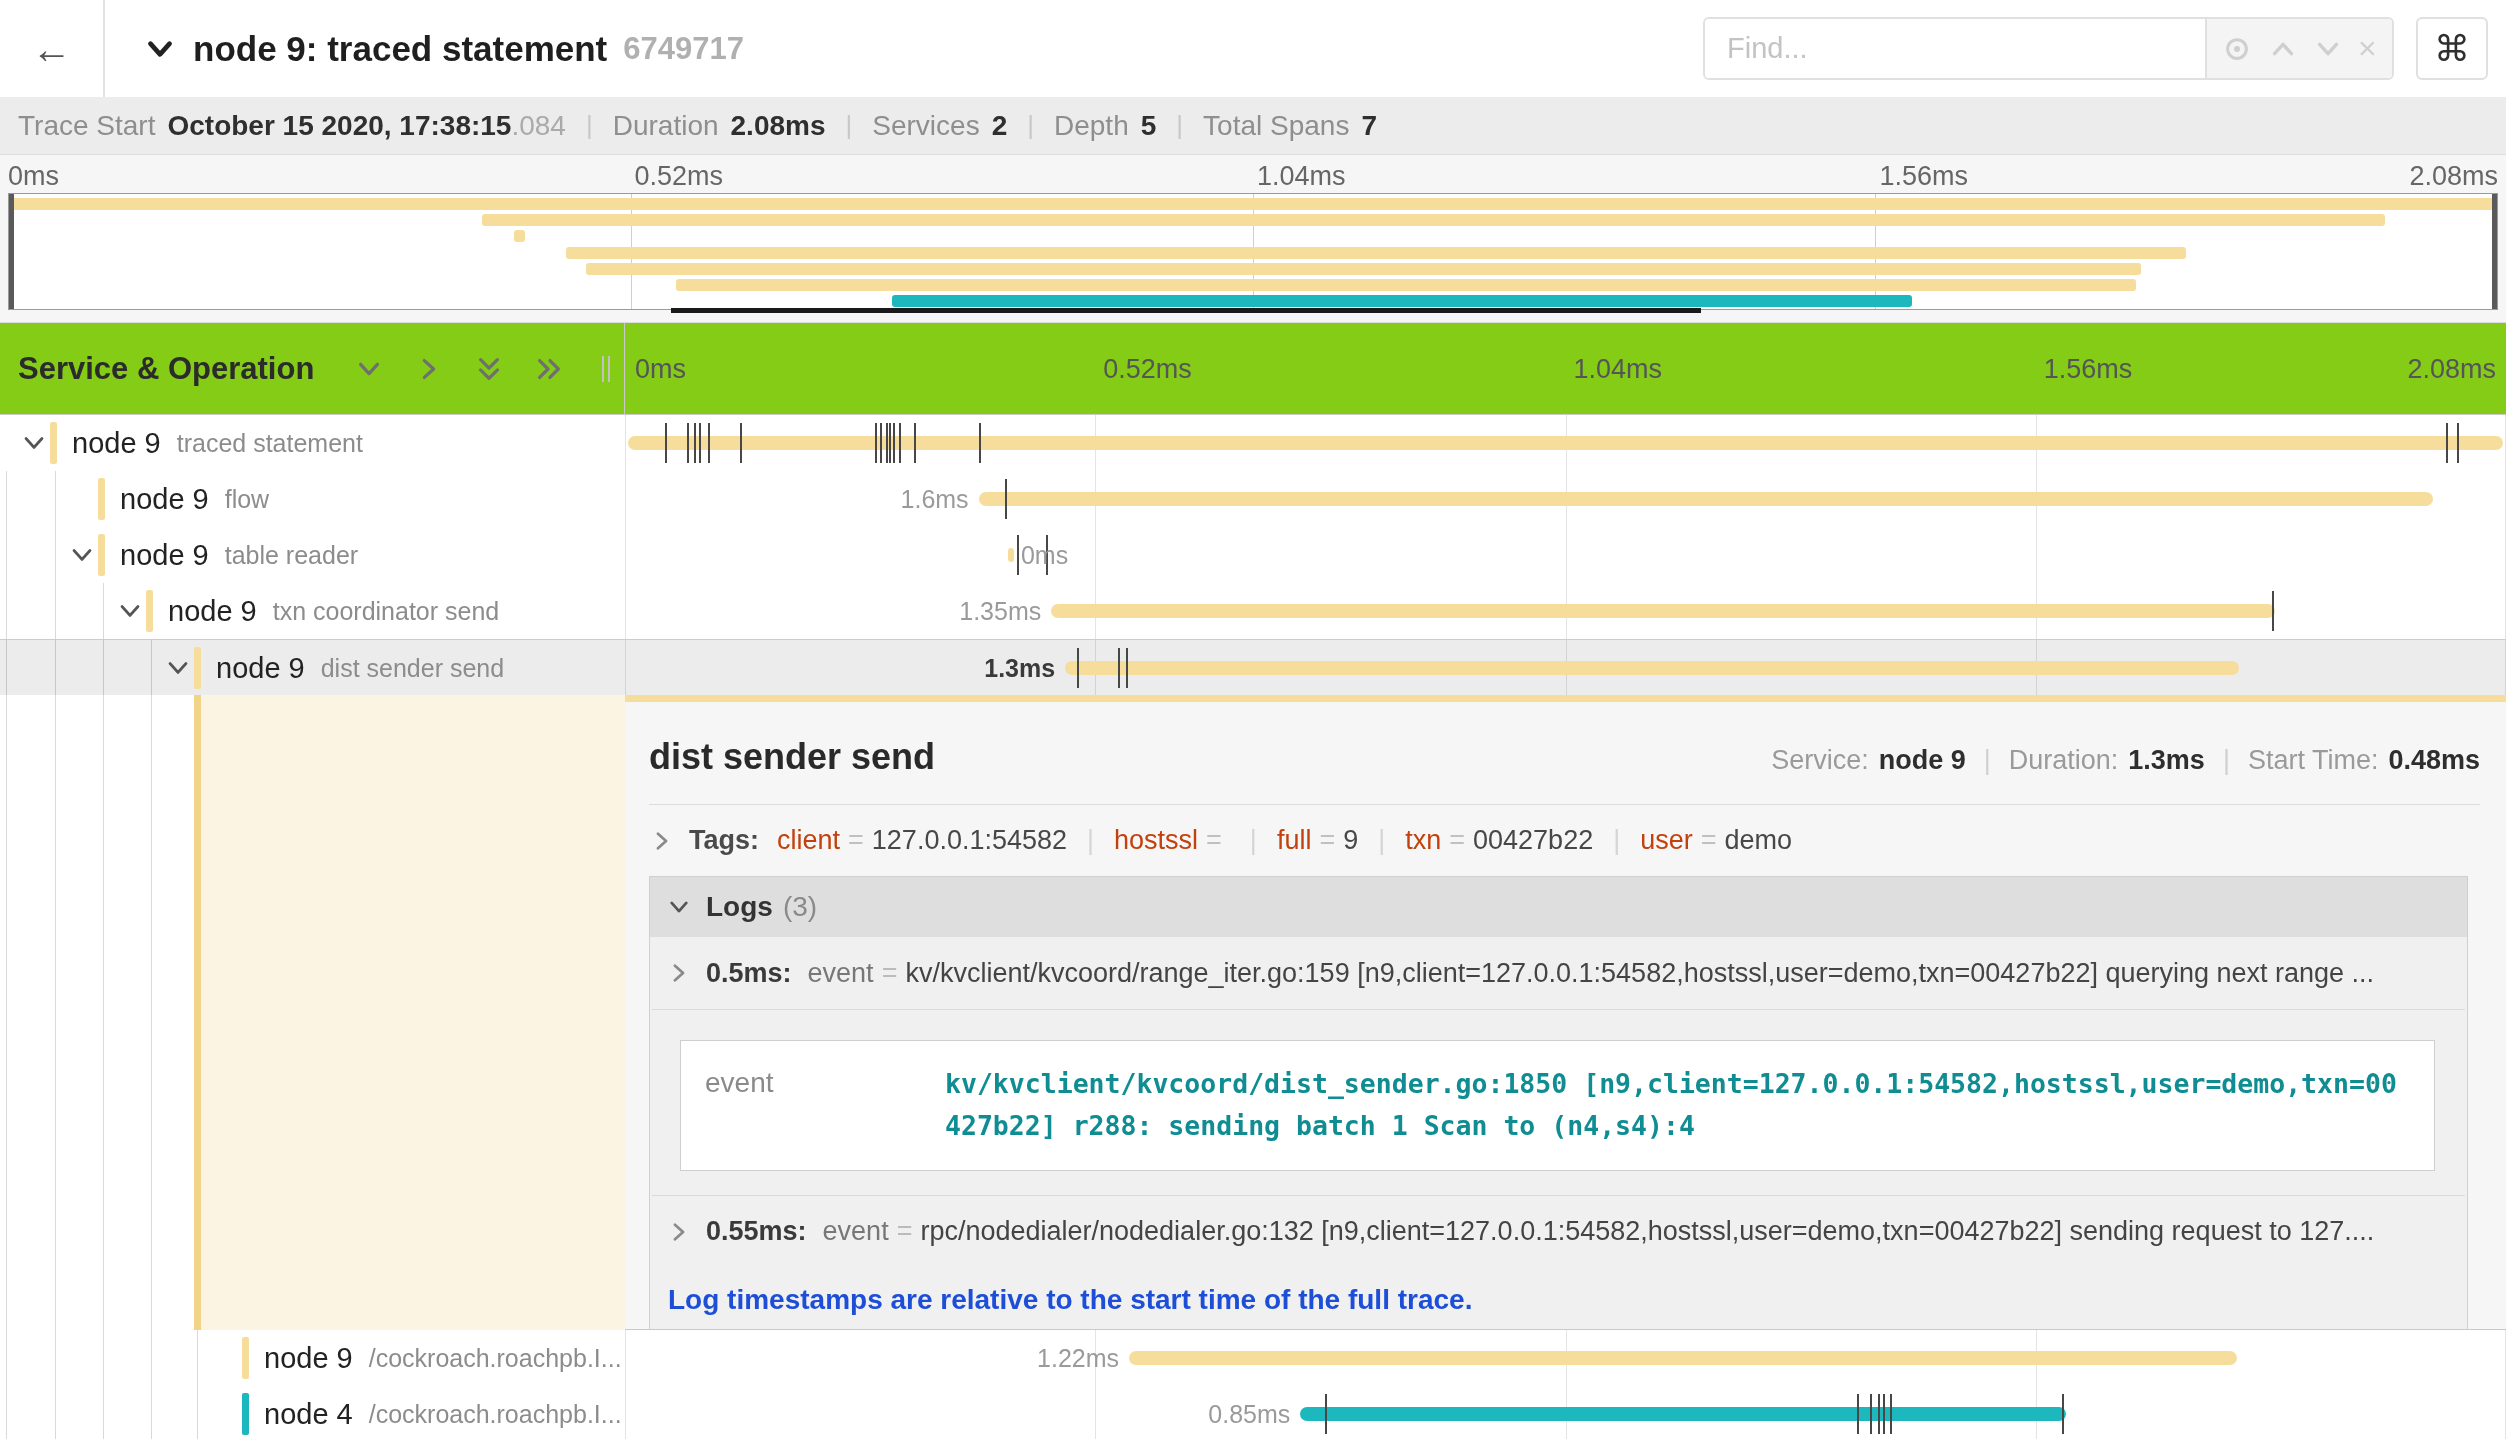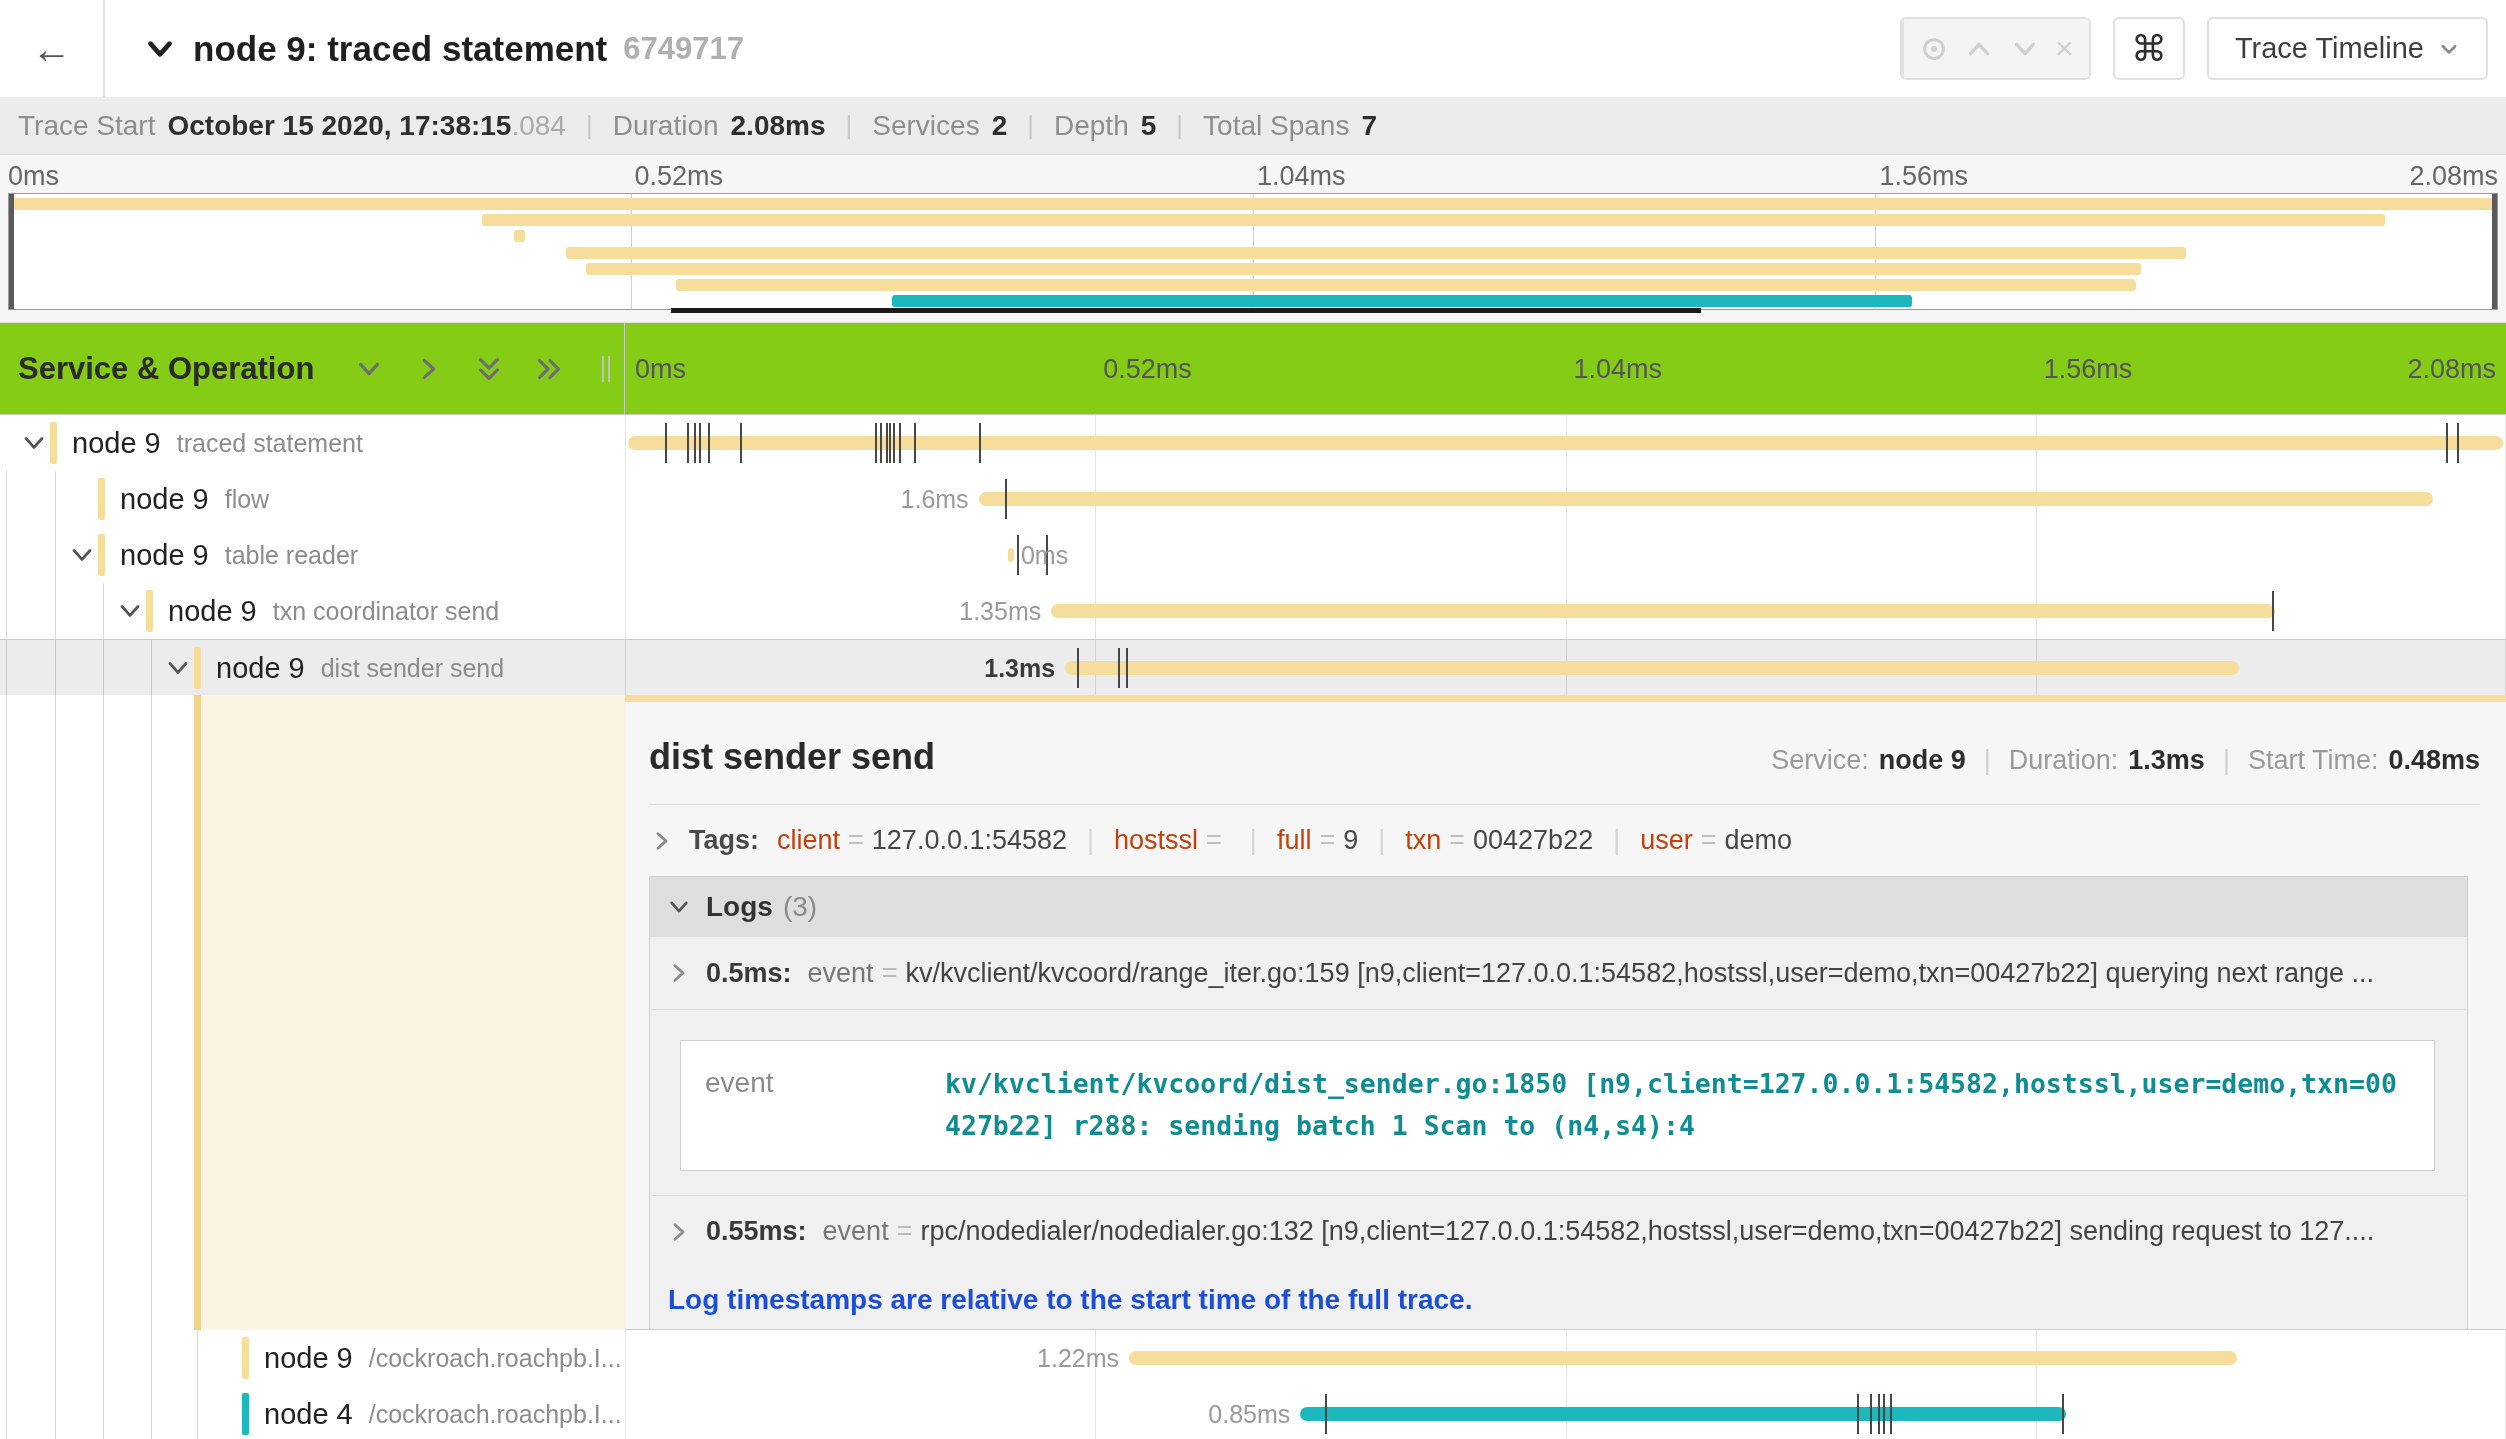--- a/index.html
+++ b/index.html
@@ -129,20 +129,21 @@
     </div>
     <span class="title-chev chev">
       <svg width="34" height="34" viewBox="0 0 16 16">
           <polyline points="3.5,5.5 8,10.5 12.5,5.5" fill="none" stroke="#222" stroke-width="2.2" stroke-linecap="round" stroke-linejoin="round"></polyline>
         </svg>
     </span>
     <span class="page-title">node 9: traced statement</span>
     <span class="trace-id">6749717</span>
     <div class="hdr-right">
       <div class="find-group">
+        <input class="find-input" type="text" placeholder="Find..." style="">
         <div class="find-suffix">
           <span class="ficon">
             <svg width="30" height="30" viewBox="0 0 16 16">
                 <circle cx="8" cy="8" r="5" fill="none" stroke="#cfcfcf" stroke-width="1.6"></circle>
                 <circle cx="8" cy="8" r="1.6" fill="#cfcfcf"></circle>
               </svg>
           </span>
           <span class="ficon">
             <svg width="30" height="30" viewBox="0 0 16 16">
                 <polyline points="3.5,10.5 8,5.5 12.5,10.5" fill="none" stroke="#cfcfcf" stroke-width="1.8" stroke-linecap="round" stroke-linejoin="round"></polyline>
@@ -151,28 +152,20 @@
           <span class="ficon">
             <svg width="30" height="30" viewBox="0 0 16 16">
                 <polyline points="3.5,5.5 8,10.5 12.5,5.5" fill="none" stroke="#cfcfcf" stroke-width="1.8" stroke-linecap="round" stroke-linejoin="round"></polyline>
               </svg>
           </span>
           <span class="ficon" style="font-size:32px;">×</span>
         </div>
       </div>
       <button class="kbd-btn">
         <span>⌘</span>
-      </button>
-      <button class="view-btn">
-        <span>Trace Timeline</span>
-        <span class="vb-chev">
-          <svg width="22" height="22" viewBox="0 0 16 16">
-              <polyline points="3.5,6 8,10.5 12.5,6" fill="none" stroke="#888" stroke-width="1.8" stroke-linecap="round" stroke-linejoin="round"></polyline>
-            </svg>
-        </span>
       </button>
     </div>
   </div>
 
   <div id="infobar">
       <span class="ib-item">
         <span class="ib-label">Trace Start</span>
         <span class="ib-value">October 15 2020, 17:38:15</span>
         <span class="ib-suffix">.084</span>
       </span>

